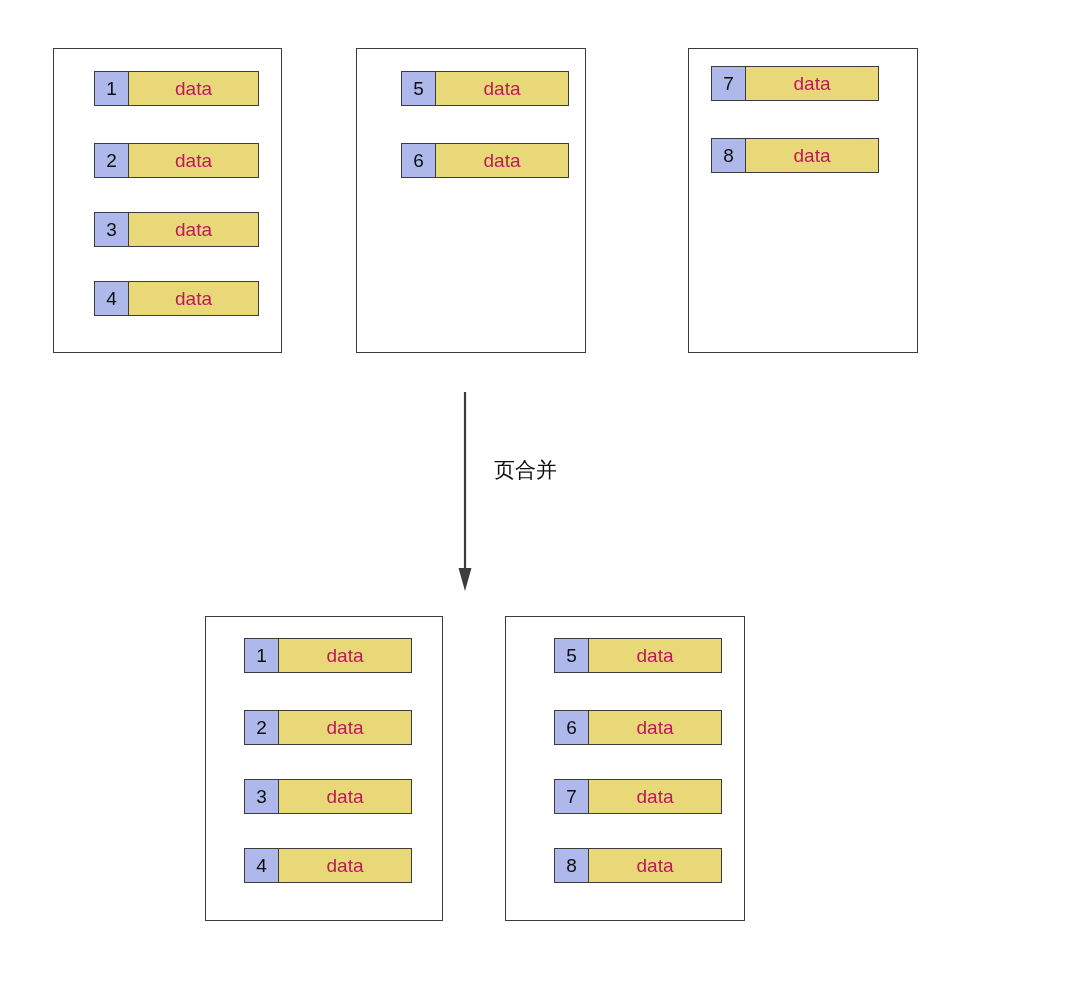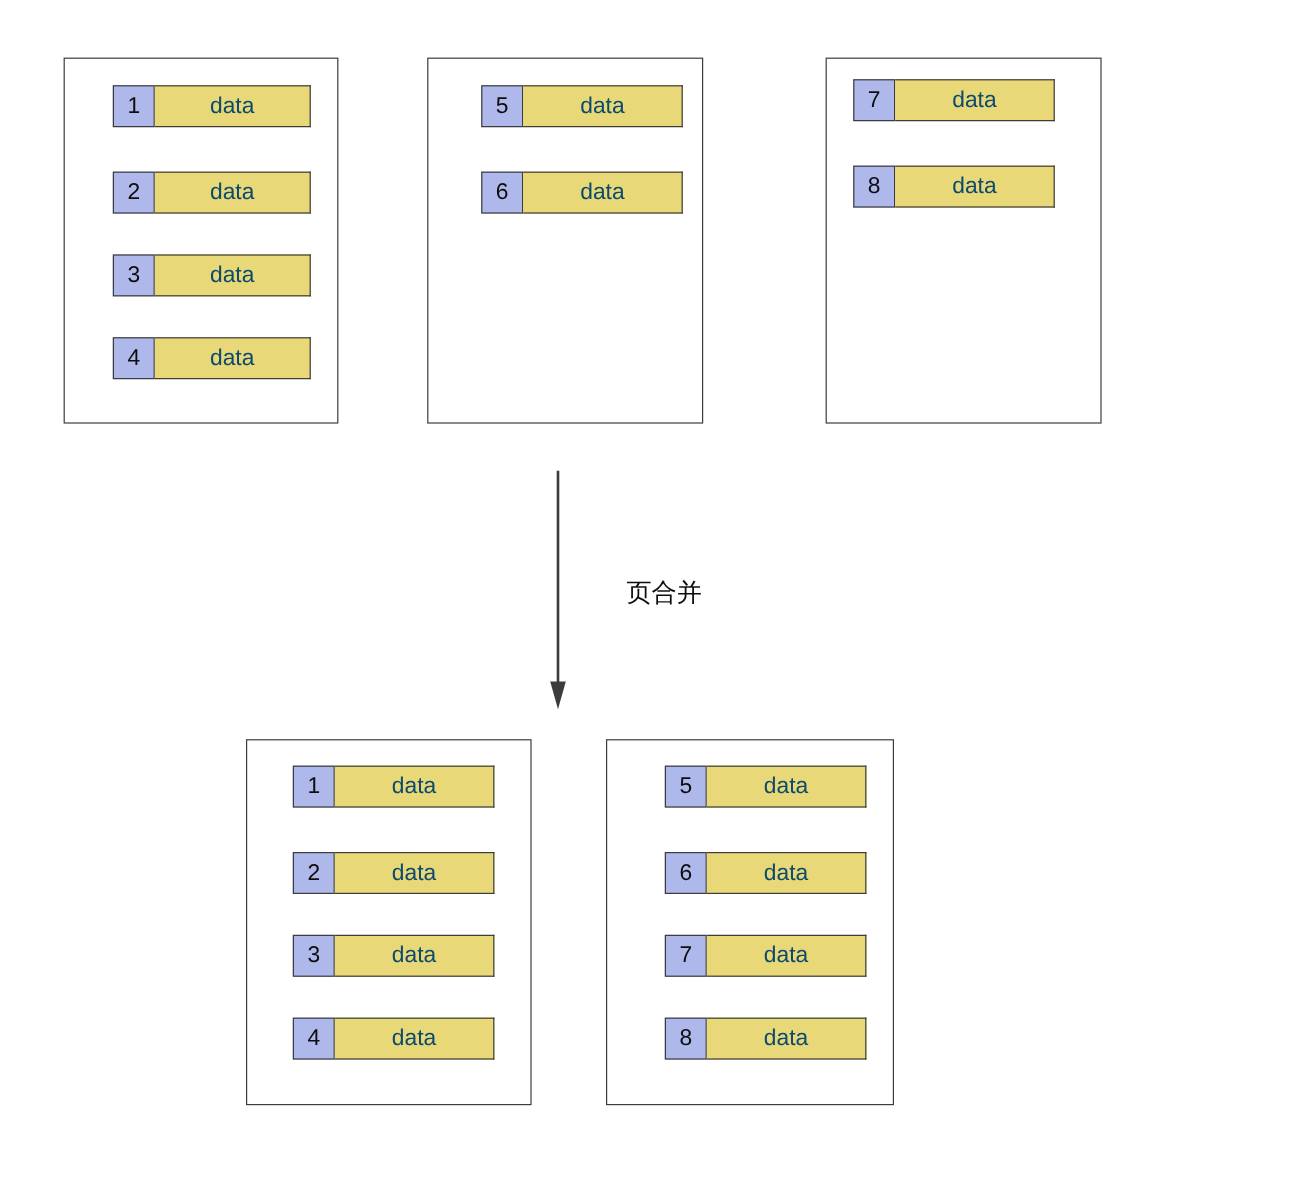--- a/index.html
+++ b/index.html
@@ -49,41 +49,40 @@
   .record .data-cell {
     box-sizing: border-box;
     flex: 1 1 auto;
     background: #e8d878;
     border: 1.6px solid #3c3c3c;
     border-left: none;
     display: flex;
     align-items: center;
     justify-content: center;
     font-size: 19px;
-    color: #0c4a6e;
+    color: #be185d;
     line-height: 1;
   }
 
   
   .merge-arrow {
     position: absolute;
     left: 458px;
     top: 392px;
     width: 16px;
     height: 200px;
   }
   .merge-label {
     position: absolute;
     left: 494px;
-    top: 480px;
+    top: 456px;
     font-size: 21px;
     color: #0d0d0d;
     white-space: nowrap;
     font-family: "DejaVu Sans", "Liberation Sans", sans-serif;
-    margin-left: 28px;
   }
 </style>
 </head>
 <body>
 
 <div id="canvas">
 
   <div id="before-group">
       <div class="page-frame" style="left: 53px; top: 48px; width: 229px; height: 305px;">
         <div class="record" style="left: 40px; top: 22px; width: 165px;">

